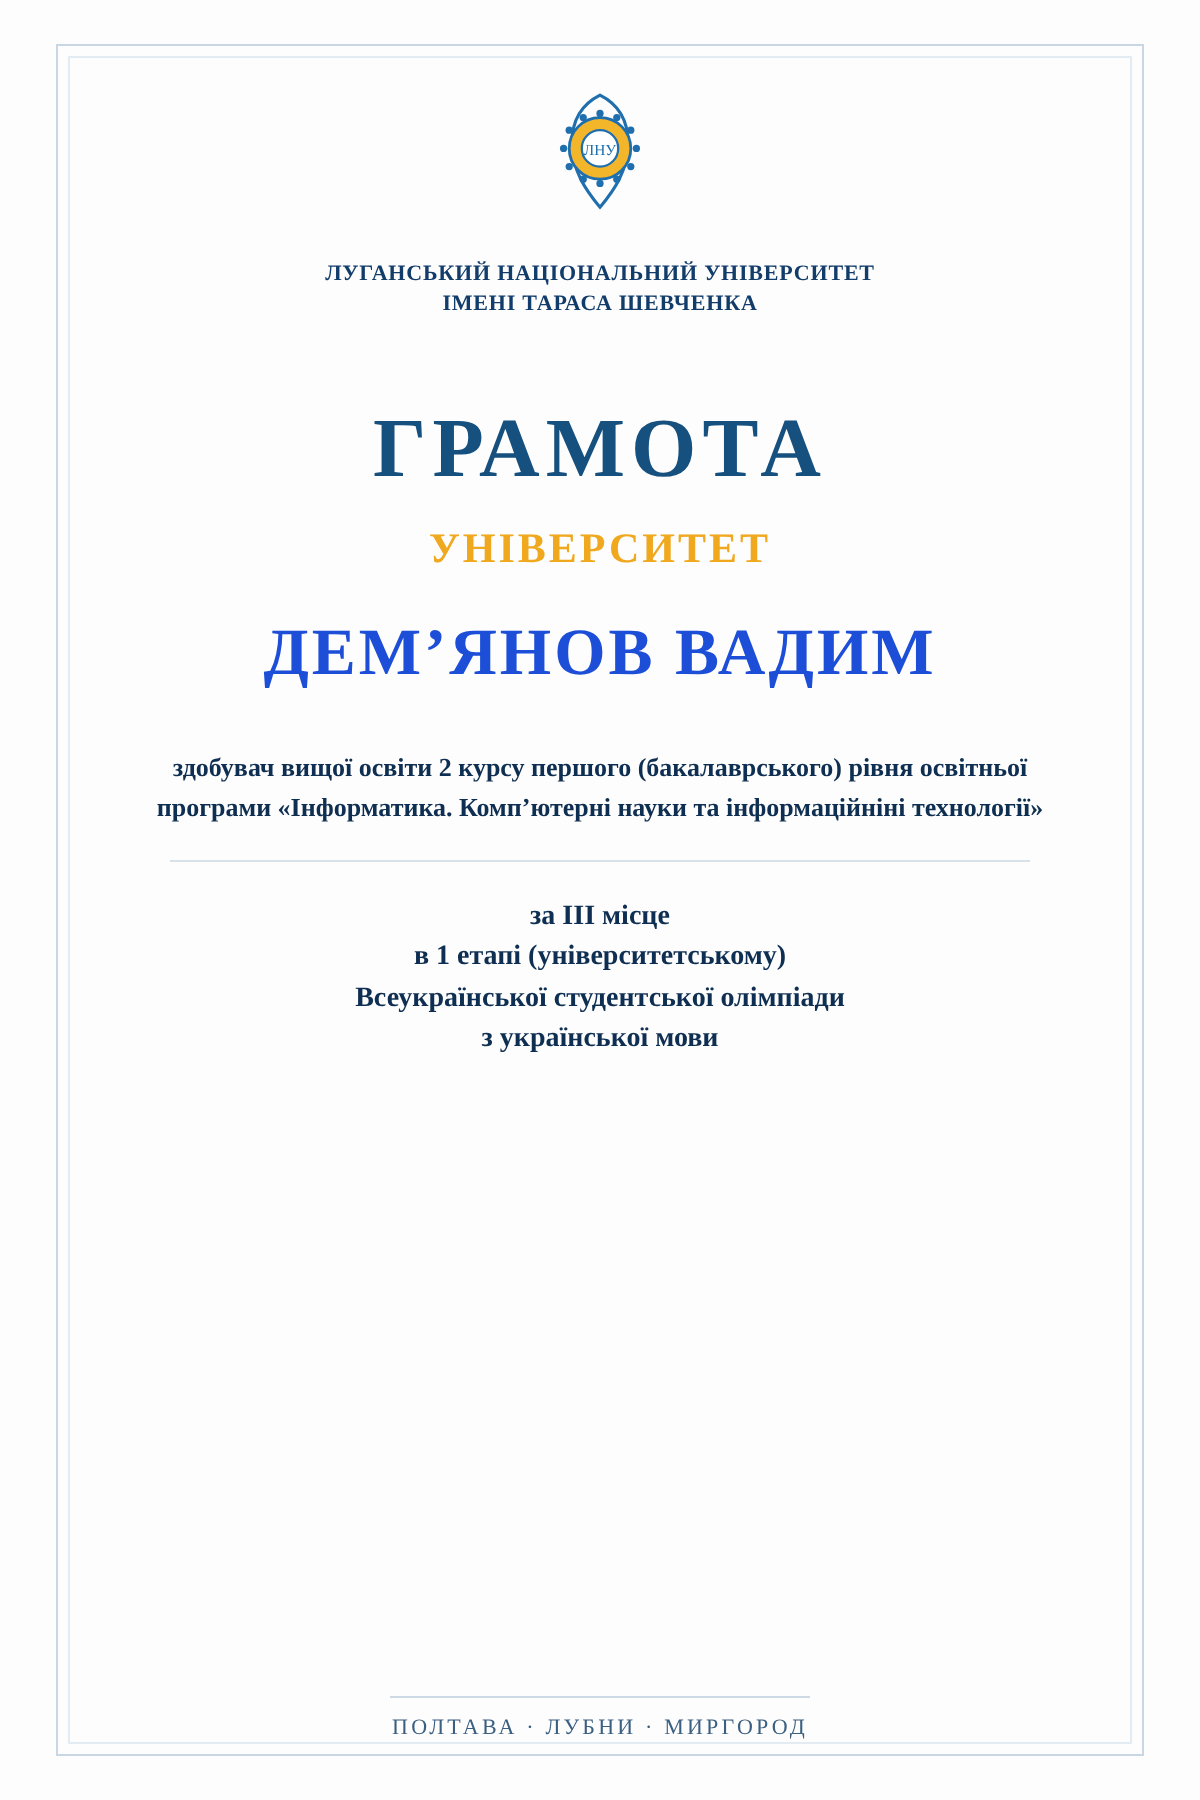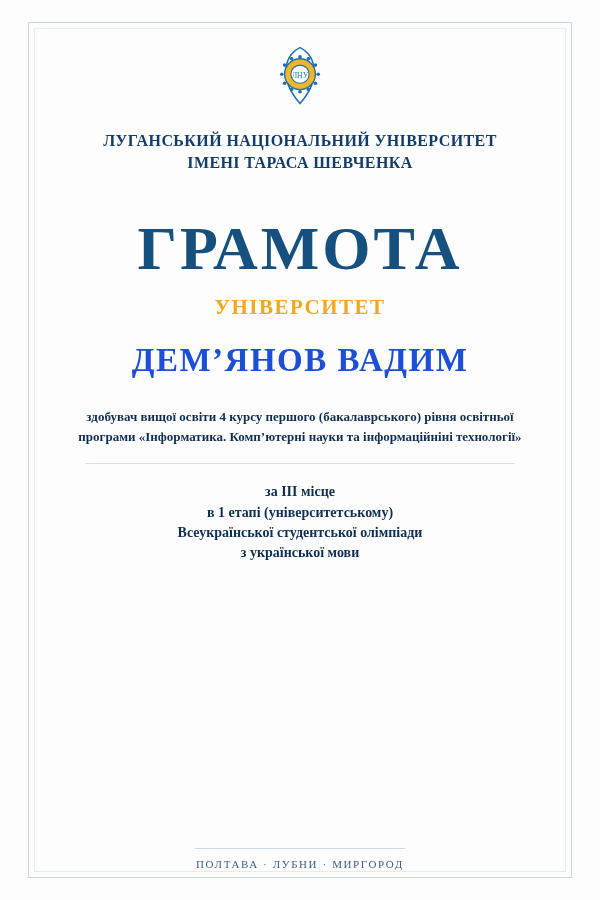--- a/index.html
+++ b/index.html
@@ -106,31 +106,31 @@
   .emblem {
     margin-top: 42px;
     width: 70px;
     height: 70px;
   }
 
   .univ {
     margin-top: 18px;
     color: #123d6b;
     font-weight: bold;
-    font-size: 16px;
+    font-size: 11px;
     letter-spacing: 0.4px;
     line-height: 1.35;
     text-transform: uppercase;
   }
 
   .title {
     margin-top: 44px;
     color: #16507f;
     font-weight: bold;
-    font-size: 62px;
+    font-size: 42px;
     letter-spacing: 3px;
     line-height: 1;
   }
 
   .awarded {
     margin-top: 16px;
     color: #f0a81e;
     font-weight: bold;
     font-size: 21px;
     letter-spacing: 1.5px;
@@ -255,21 +255,21 @@
 
     <div class="univ" style="white-space: pre-line;">ЛУГАНСЬКИЙ НАЦІОНАЛЬНИЙ УНІВЕРСИТЕТ
 ІМЕНІ ТАРАСА ШЕВЧЕНКА</div>
 
     <div class="title">ГРАМОТА</div>
 
     <div class="awarded">УНІВЕРСИТЕТ</div>
 
     <div class="recipient">ДЕМ’ЯНОВ ВАДИМ</div>
 
-    <div class="description">здобувач вищої освіти 4 курсу першого (бакалаврського) рівня освітньої програми «Інформатика. Комп’ютерні науки та інформаційніні технології»</div>
+    <div class="description">здобувач вищої освіти 2 курсу першого (бакалаврського) рівня освітньої програми «Інформатика. Комп’ютерні науки та інформаційніні технології»</div>
 
     <div class="divider"></div>
 
     <div class="reason" style="white-space: pre-line;">за III місце
 в 1 етапі (університетському)
 Всеукраїнської студентської олімпіади
 з української мови</div>
 
     <div class="spacer"></div>
 

